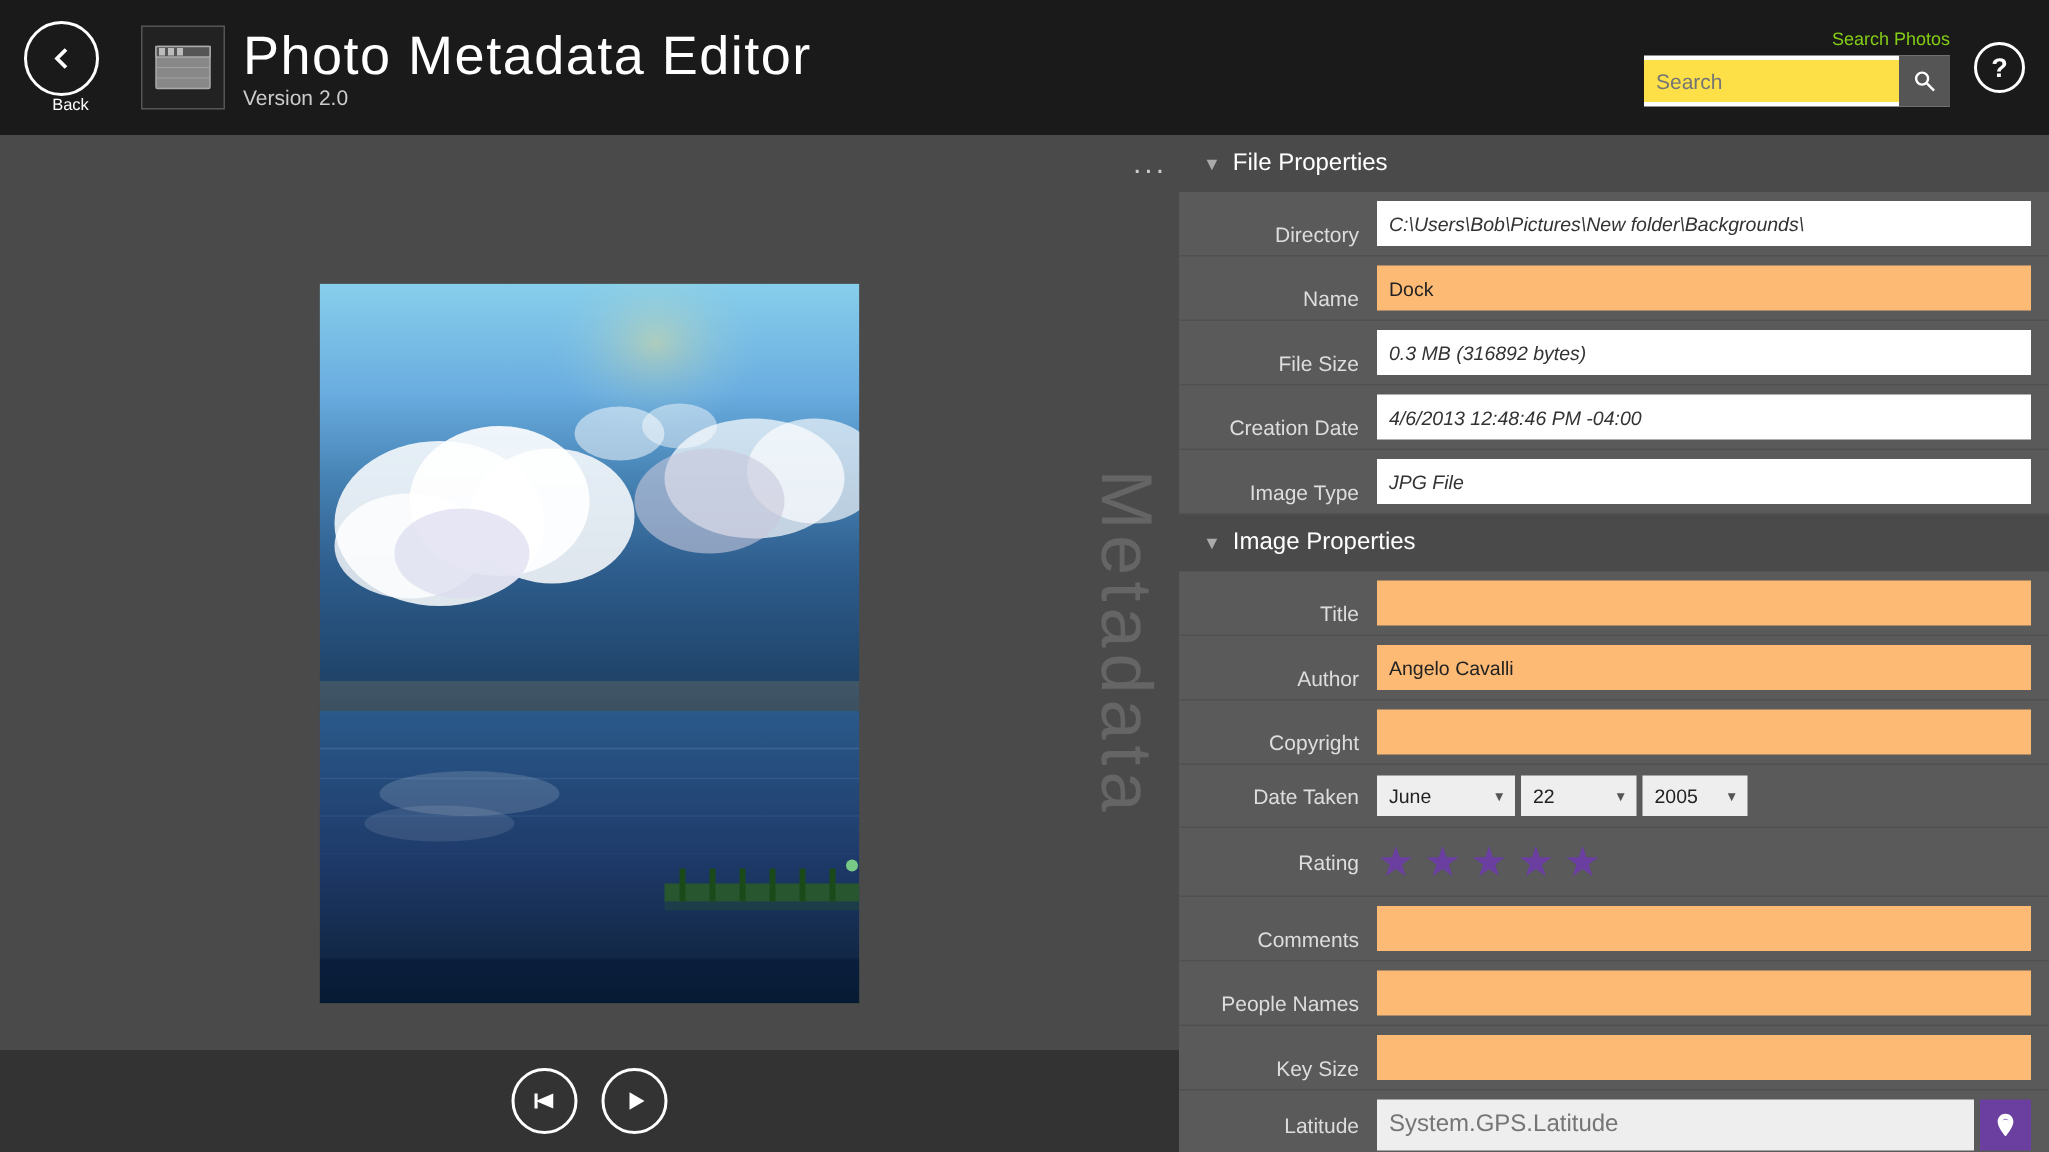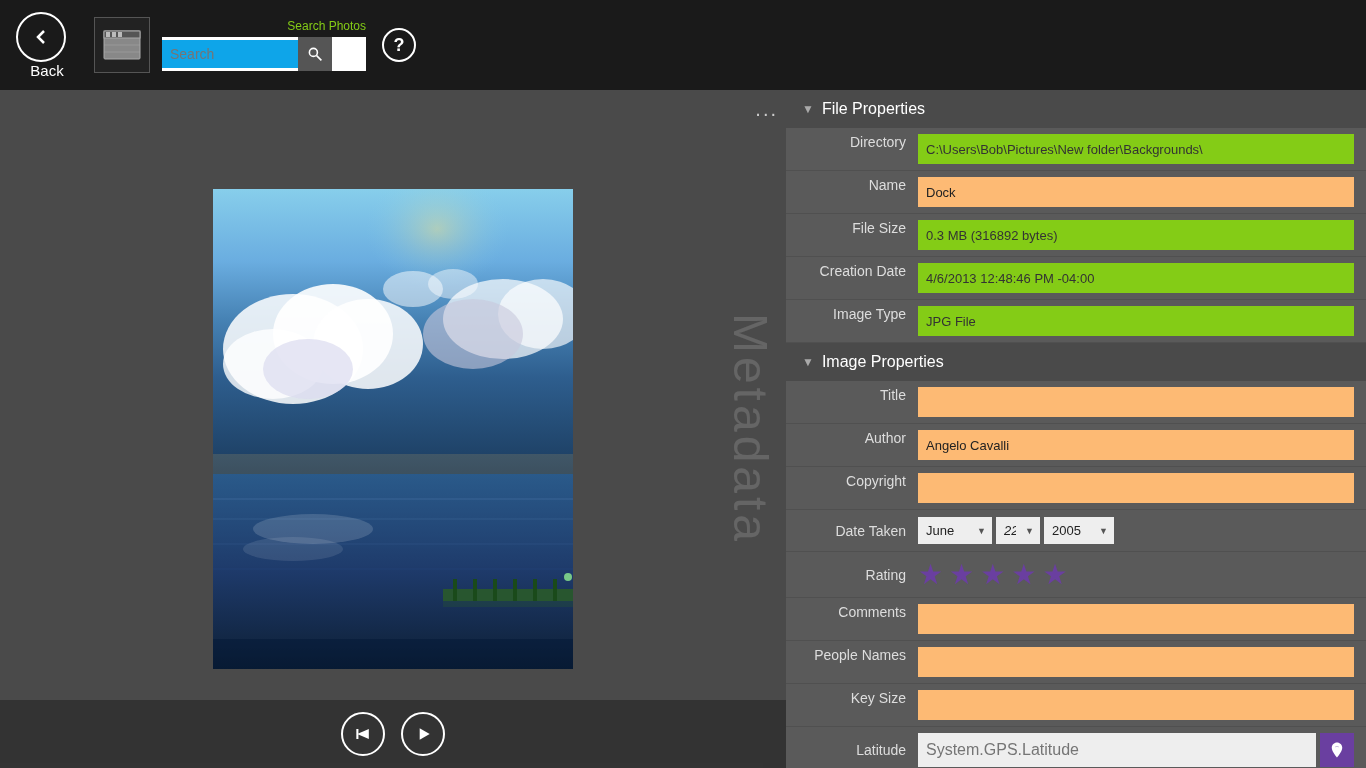--- a/index.html
+++ b/index.html
@@ -31,21 +31,21 @@
       display: flex;
       align-items: center;
       justify-content: center;
       cursor: pointer;
       flex-shrink: 0;
       margin-right: 12px;
     }
     .back-btn svg { width: 24px; height: 24px; }
     .back-label {
       color: #fff;
-      font-size: 15px;
+      font-size: 11px;
       text-align: center;
       margin-top: 0;
     }
     .back-wrap {
       display: flex;
       flex-direction: column;
       align-items: center;
       margin-right: 16px;
     }
     .app-icon {
@@ -80,22 +80,22 @@
       align-items: center;
       background: #fff;
       width: 204px;
     }
     .search-input {
       border: none;
       outline: none;
       padding: 6px 8px;
       font-size: 14px;
       color: #333;
-      width: 136px;
-      background: #0ea5e9;
+      width: 170px;
+      background: #fde047;
     }
     .search-btn {
       background: #555;
       border: none;
       width: 34px;
       height: 34px;
       display: flex;
       align-items: center;
       justify-content: center;
       cursor: pointer;
@@ -210,21 +210,21 @@
       font-size: 16px;
       font-weight: 400;
     }
     .section-header .chevron {
       font-size: 12px;
       color: #aaa;
     }
 
     .field-row {
       display: flex;
-      align-items: flex-start;
+      align-items: flex-end;
       padding: 6px 12px;
       min-height: 42px;
       border-bottom: 1px solid rgba(0,0,0,0.1);
     }
     .field-label {
       width: 120px;
       text-align: right;
       padding-right: 12px;
       font-size: 14px;
       color: #ddd;
@@ -234,22 +234,23 @@
       flex: 1;
       background: #fdba74;
       padding: 6px 8px;
       font-size: 13px;
       color: #222;
       border: none;
       outline: none;
       min-height: 30px;
     }
     .field-value.readonly {
-      background: #84cc16;
+      background: #ffffff;
       color: #333;
+      font-style: italic;
     }
 
     
     .date-taken-row {
       display: flex;
       align-items: center;
       padding: 6px 12px;
       min-height: 42px;
       border-bottom: 1px solid rgba(0,0,0,0.1);
     }
@@ -277,22 +278,22 @@
       align-items: center;
     }
     .select-wrap::after {
       content: '▼';
       position: absolute;
       right: 6px;
       font-size: 9px;
       color: #555;
       pointer-events: none;
     }
-    .select-month { width: 74px; }
-    .select-day { width: 44px; font-style: italic; }
+    .select-month { width: 92px; }
+    .select-day { width: 77px; }
     .select-year { width: 70px; }
 
     
     .rating-row {
       display: flex;
       align-items: center;
       padding: 6px 12px;
       min-height: 42px;
       border-bottom: 1px solid rgba(0,0,0,0.1);
     }
@@ -358,20 +359,24 @@
       <rect x="4" y="8" width="36" height="28" rx="1" fill="#888" stroke="#aaa" stroke-width="1"></rect>
       <rect x="4" y="8" width="36" height="7" fill="#555" stroke="#aaa" stroke-width="1"></rect>
       <rect x="6" y="9" width="4" height="5" fill="#fff" opacity="0.6"></rect>
       <rect x="12" y="9" width="4" height="5" fill="#fff" opacity="0.6"></rect>
       <rect x="18" y="9" width="4" height="5" fill="#fff" opacity="0.6"></rect>
       <line x1="4" y1="22" x2="40" y2="22" stroke="#aaa" stroke-width="0.5"></line>
       <line x1="4" y1="29" x2="40" y2="29" stroke="#aaa" stroke-width="0.5"></line>
     </svg>
   </div>
 
+  <div class="app-title-wrap">
+    <div class="app-title">Photo  Metadata  Editor</div>
+    <div class="app-version">Version 2.0</div>
+  </div>
 
   <div class="search-area">
     <span class="search-label">Search Photos</span>
     <div class="search-input-wrap">
       <input type="text" class="search-input" placeholder="Search" style="">
       <button class="search-btn">
         <svg viewBox="0 0 20 20" fill="none" stroke="white" stroke-width="2" width="16" height="16">
           <circle cx="8" cy="8" r="5"></circle>
           <line x1="12" y1="12" x2="18" y2="18"></line>
         </svg>

